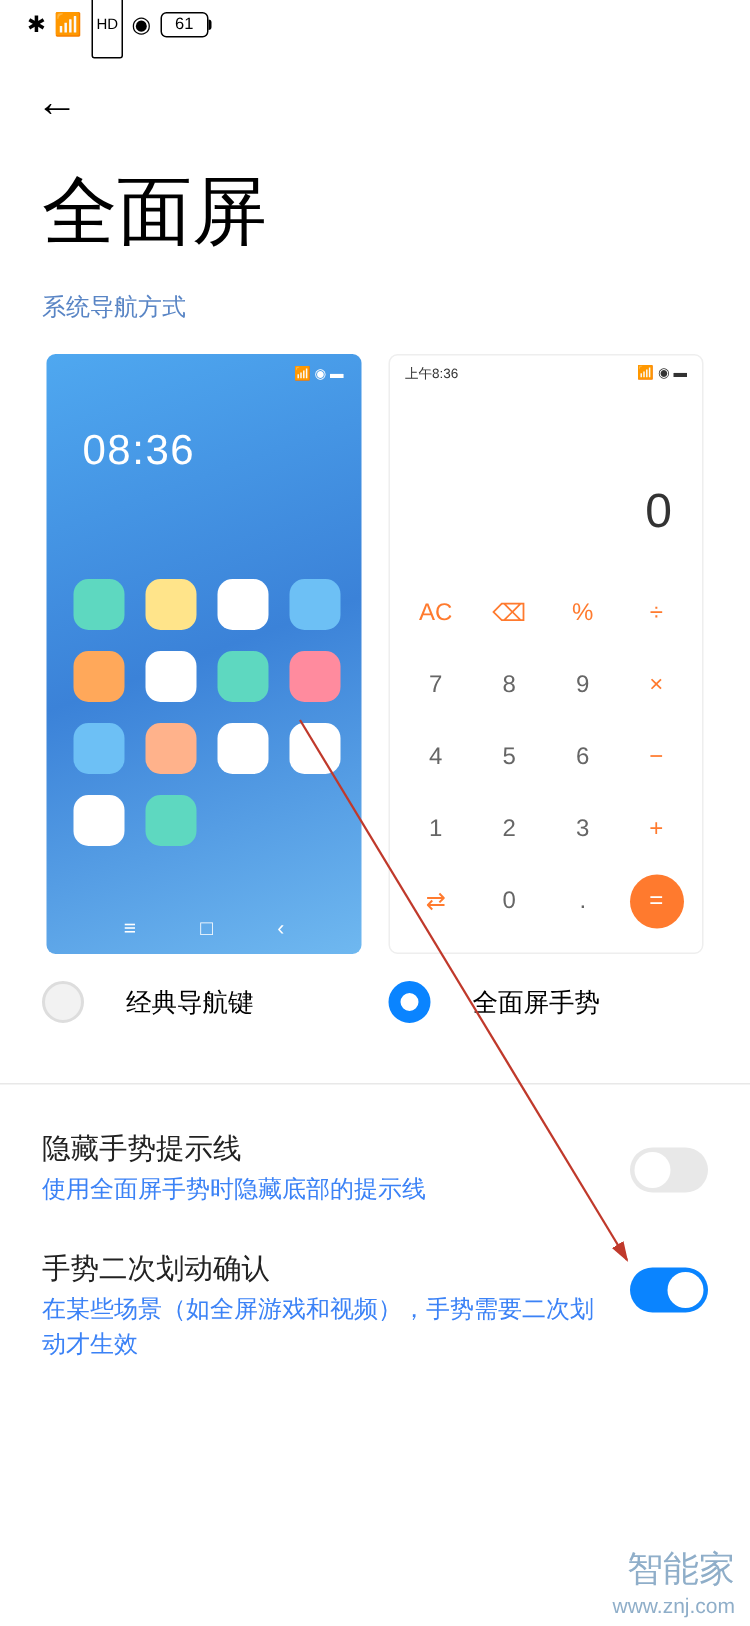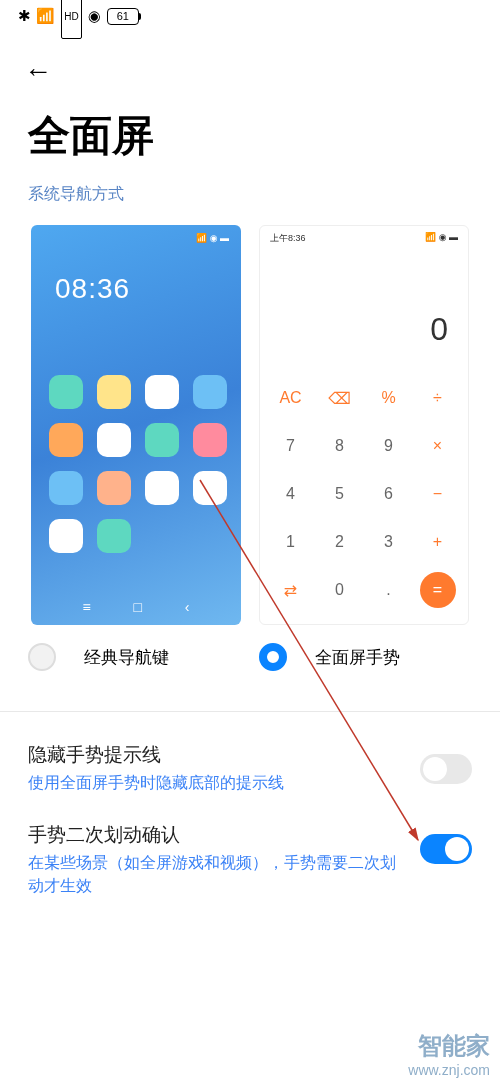--- a/index.html
+++ b/index.html
@@ -33,21 +33,21 @@
       width: 32px; height: 17px; font-size: 11px; font-weight: 500;
       position: relative;
     }
     .battery-box::after {
       content: ''; position: absolute; right: -3px; top: 4px;
       width: 2px; height: 7px; background: #000; border-radius: 0 2px 2px 0;
     }
     .back-row { padding: 20px 24px 0; }
     .back-arrow { font-size: 28px; font-weight: 300; }
     .page-title {
-      font-size: 42px; font-weight: 700; padding: 24px 28px 20px 28px;
+      font-size: 50px; font-weight: 400; padding: 24px 28px 20px 28px;
     }
     .section-label {
       color: #5985c5; font-size: 16px; padding: 0 28px 20px;
     }
     .previews {
       display: flex; gap: 18px; padding: 0 28px; justify-content: center;
     }
     .preview-card {
       width: 210px; height: 400px; border-radius: 6px; overflow: hidden;
       position: relative;
@@ -124,21 +124,21 @@
     .toggle-knob {
       position: absolute; width: 24px; height: 24px; background: #fff;
       border-radius: 50%; top: 3px;
     }
     .toggle.off .toggle-knob { left: 3px; }
     .toggle.on .toggle-knob { right: 3px; }
     .watermark {
       position: absolute; bottom: 6px; right: 10px;
       color: #8faec9; font-size: 18px; text-align: right;
     }
-    .watermark .cn { font-size: 24px; font-weight: 700; }
+    .watermark .cn { font-size: 24px; font-weight: 400; }
     .arrow-annot {
       position: absolute; pointer-events: none;
       left: 0; top: 0; width: 500px; height: 1084px;
     }
   </style>
 </head>
 <body>
 
 <div class="status-bar">
   <div class="status-right">

